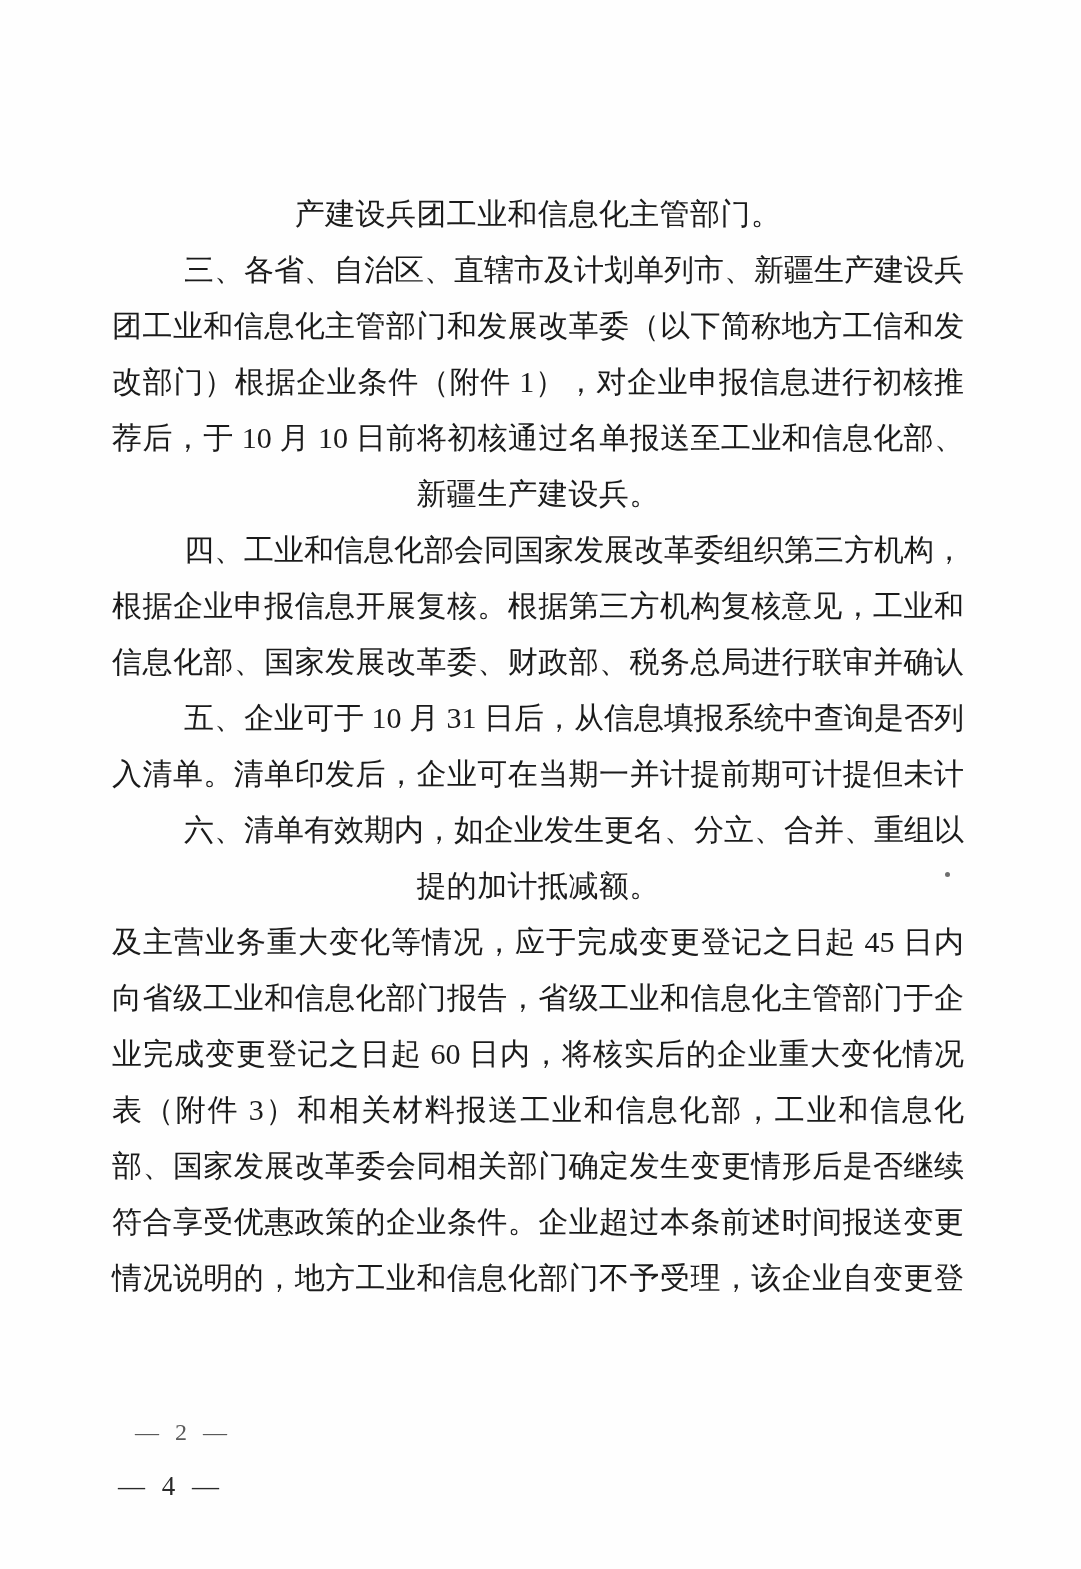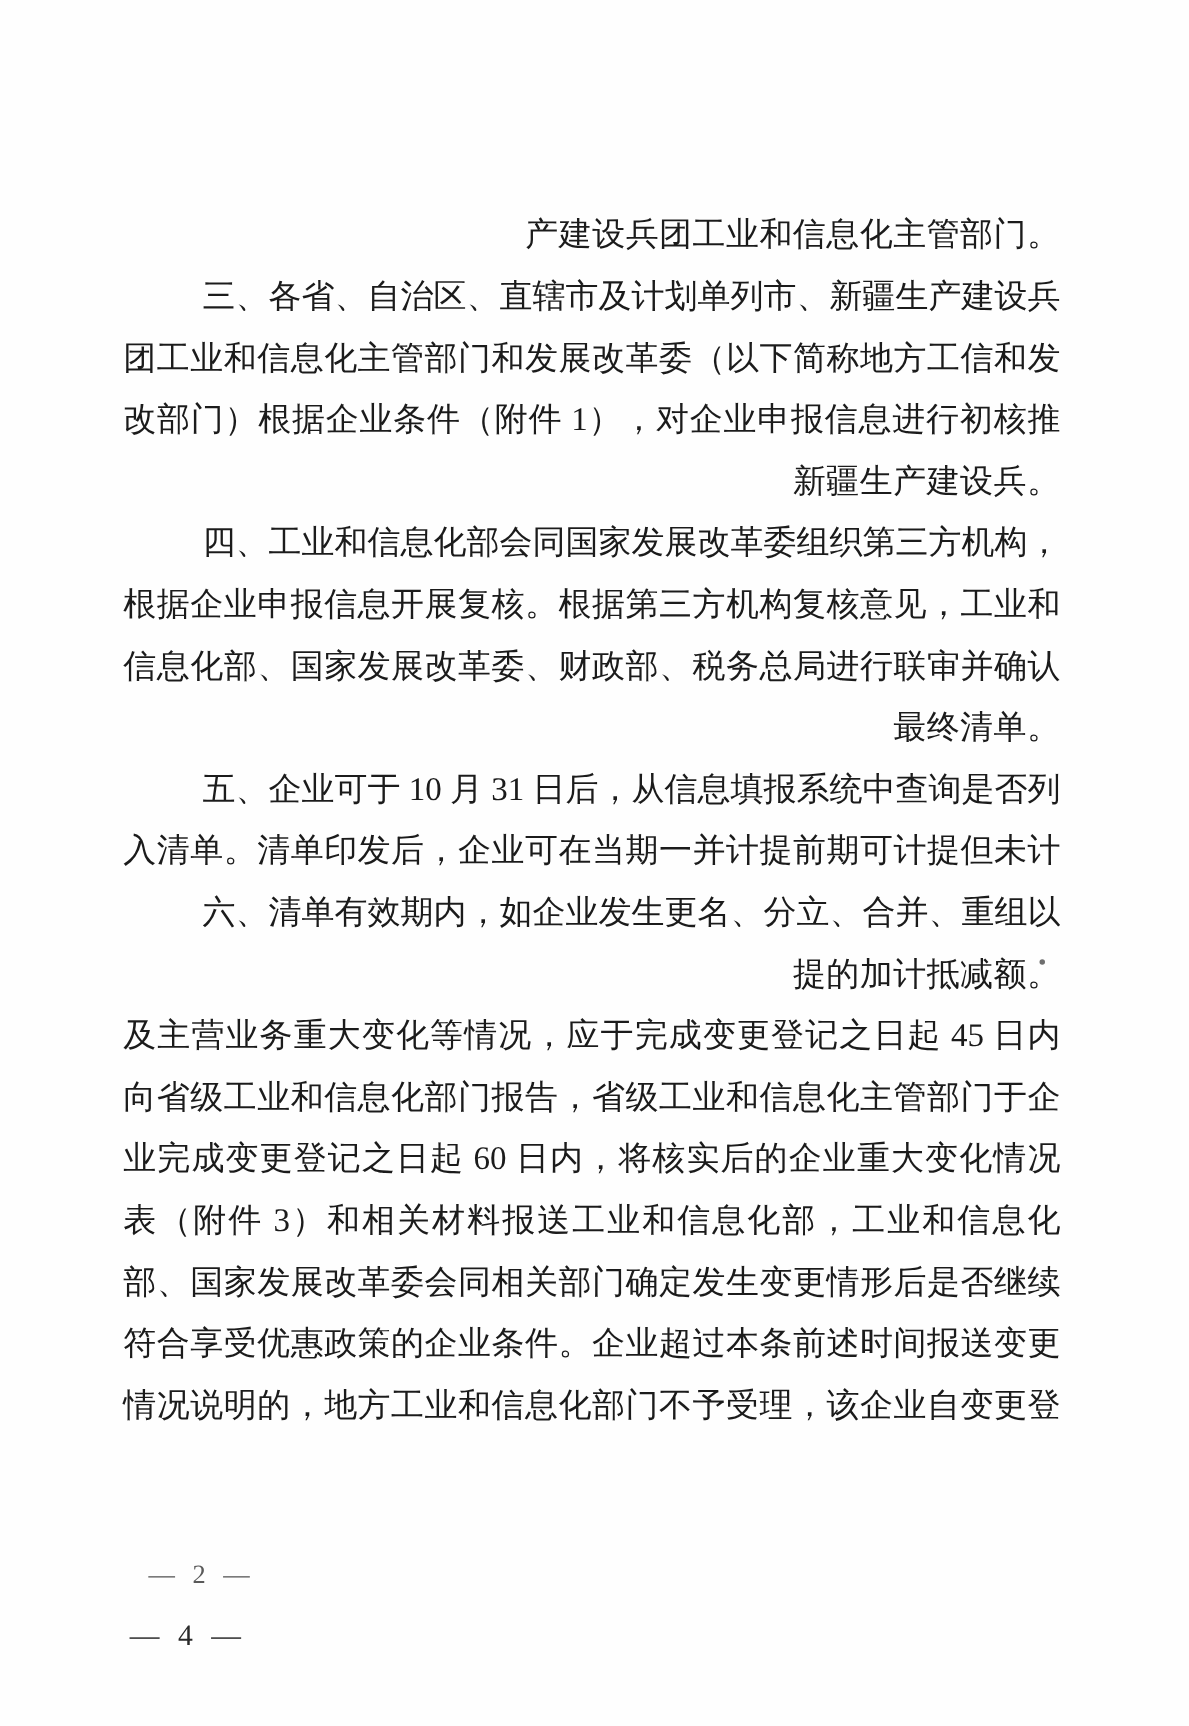--- a/index.html
+++ b/index.html
@@ -25,21 +25,21 @@
     left: 112px;
     top: 186px;
     width: 852px;
   }
   .line {
     height: 56px;
     line-height: 56px;
     font-size: 30px;
     white-space: nowrap;
     letter-spacing: 0.4px;
-    text-align: right;
+    text-align: center;
   }
   .line.justified {
     white-space: normal;
     text-align: justify;
     text-align-last: justify;
     letter-spacing: 0;
   }
   .line.indent {
     padding-left: 72px;
   }
@@ -77,25 +77,25 @@
 </head>
 <body>
 
 <div class="scan-page">
 
   <div class="doc-body">
     <div class="line">产建设兵团工业和信息化主管部门。</div>
     <div class="line justified indent">三、各省、自治区、直辖市及计划单列市、新疆生产建设兵</div>
     <div class="line justified">团工业和信息化主管部门和发展改革委（以下简称地方工信和发</div>
     <div class="line justified">改部门）根据企业条件（附件 1），对企业申报信息进行初核推</div>
+    <div class="line justified">荐后，于 10 月 10 日前将初核通过名单报送至工业和信息化部、</div>
     <div class="line">新疆生产建设兵。</div>
     <div class="line justified indent">四、工业和信息化部会同国家发展改革委组织第三方机构，</div>
     <div class="line justified">根据企业申报信息开展复核。根据第三方机构复核意见，工业和</div>
     <div class="line justified">信息化部、国家发展改革委、财政部、税务总局进行联审并确认</div>
-    <div class="line">最终清单。</div>
     <div class="line justified indent">五、企业可于 10 月 31 日后，从信息填报系统中查询是否列</div>
     <div class="line justified">入清单。清单印发后，企业可在当期一并计提前期可计提但未计</div>
     <div class="line justified indent">六、清单有效期内，如企业发生更名、分立、合并、重组以</div>
     <div class="line">提的加计抵减额。</div>
     <div class="line justified">及主营业务重大变化等情况，应于完成变更登记之日起 45 日内</div>
     <div class="line justified">向省级工业和信息化部门报告，省级工业和信息化主管部门于企</div>
     <div class="line justified">业完成变更登记之日起 60 日内，将核实后的企业重大变化情况</div>
     <div class="line justified">表（附件 3）和相关材料报送工业和信息化部，工业和信息化</div>
     <div class="line justified">部、国家发展改革委会同相关部门确定发生变更情形后是否继续</div>
     <div class="line justified">符合享受优惠政策的企业条件。企业超过本条前述时间报送变更</div>

